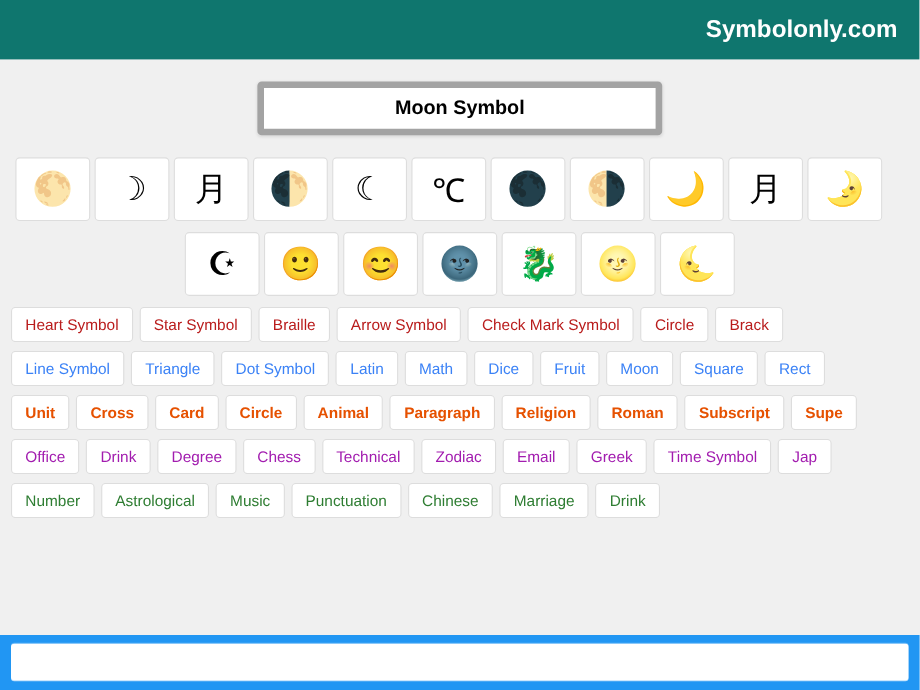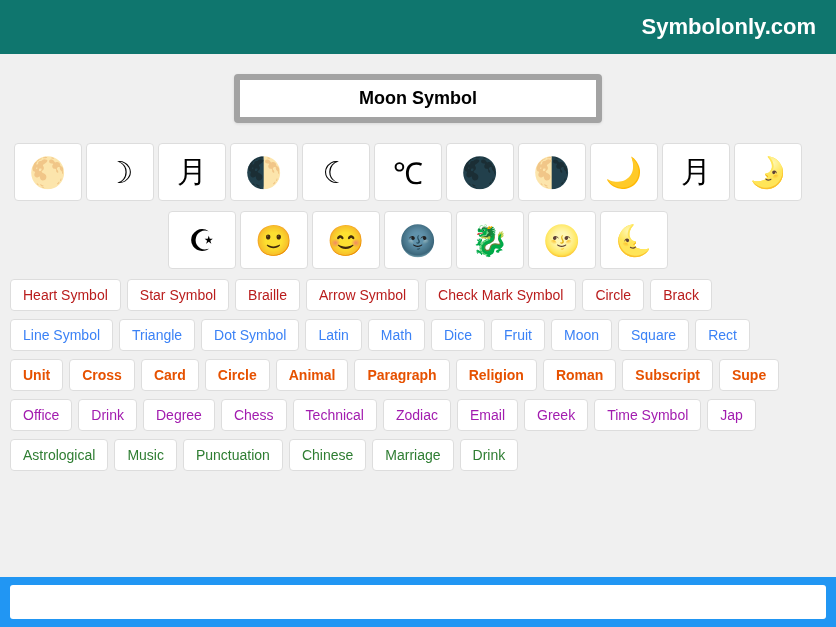--- a/index.html
+++ b/index.html
@@ -186,20 +186,21 @@
         <button class="cat-btn red">Degree</button>
         <button class="cat-btn red">Chess</button>
         <button class="cat-btn red">Technical</button>
         <button class="cat-btn red">Zodiac</button>
         <button class="cat-btn red">Email</button>
         <button class="cat-btn red">Greek</button>
         <button class="cat-btn red">Time Symbol</button>
         <button class="cat-btn red">Jap</button>
       </div>
     <div class="category-row" id="cat-row5">
+        <button class="cat-btn green">Number</button>
         <button class="cat-btn green">Astrological</button>
         <button class="cat-btn green">Music</button>
         <button class="cat-btn green">Punctuation</button>
         <button class="cat-btn green">Chinese</button>
         <button class="cat-btn green">Marriage</button>
         <button class="cat-btn green">Drink</button>
       </div>
   </div>
 
 </div>

